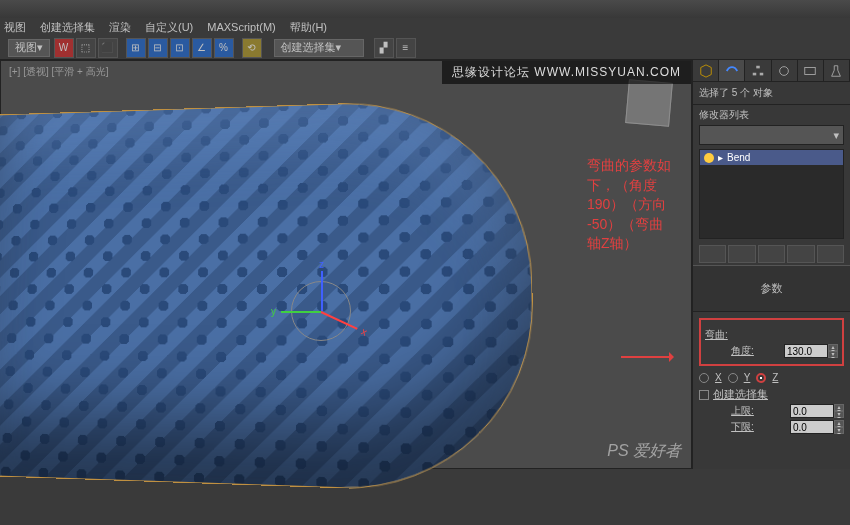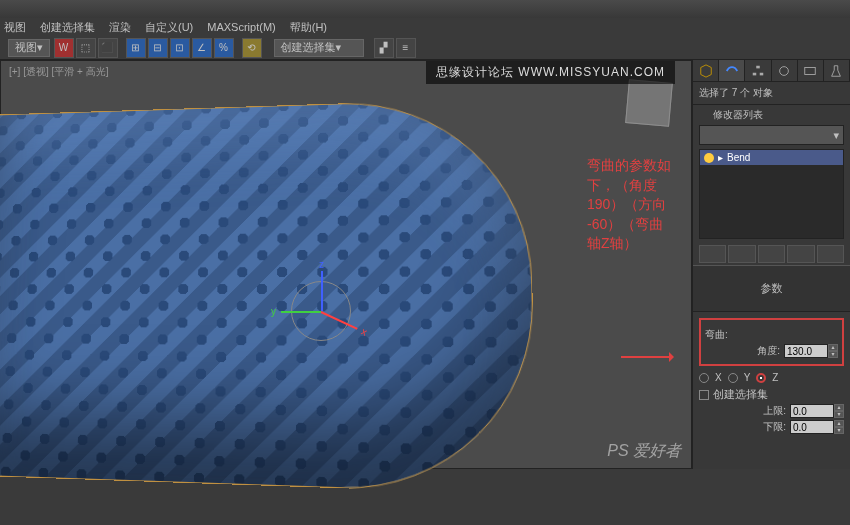--- a/index.html
+++ b/index.html
@@ -8,21 +8,21 @@
 .menubar { height: 18px; background: #3a3a3a; display: flex; align-items: center; padding: 0 4px; }
 .menubar span { margin-right: 14px; cursor: pointer; }
 .toolbar { height: 24px; background: #3a3a3a; display: flex; align-items: center; padding: 0 4px; border-bottom: 1px solid #222; }
 .toolbar .btn { width: 20px; height: 20px; margin-right: 2px; background: #444; border: 1px solid #555; display: flex; align-items: center; justify-content: center; font-size: 10px; }
 .toolbar .dropdown { height: 18px; background: #555; border: 1px solid #666; padding: 0 6px; margin: 0 4px; display: flex; align-items: center; }
 .toolbar .sep { width: 6px; }
 .main { display: flex; height: 409px; }
 .viewport { flex: 1; background: #4b4b4b; position: relative; border: 1px solid #222; }
 .viewport-label { position: absolute; top: 4px; left: 8px; color: #999; font-size: 10px; }
 .viewcube { position: absolute; top: 20px; right: 20px; width: 44px; height: 44px; background: #888; border: 1px solid #aaa; transform: rotate(5deg); opacity: 0.7; }
-.watermark-top { position: absolute; top: 0; right: 16px; background: rgba(0,0,0,0.6); color: #ddd; padding: 3px 10px; font-size: 12px; letter-spacing: 1px; }
+.watermark-top { position: absolute; top: 0; right: 0; background: rgba(0,0,0,0.6); color: #ddd; padding: 3px 10px; font-size: 12px; letter-spacing: 1px; }
 .watermark-bottom { position: absolute; bottom: 6px; right: 10px; color: rgba(200,200,200,0.7); font-size: 16px; font-style: italic; }
 .annotation { position: absolute; top: 95px; right: 20px; color: #e04040; font-size: 14px; line-height: 1.4; }
 .arrow { position: absolute; top: 200px; right: 0; width: 50px; height: 2px; background: #e04040; }
 .arrow::after { content: ""; position: absolute; right: -8px; top: -4px; border: 5px solid transparent; border-left-color: #e04040; }
 .mesh-container { position: absolute; top: 40px; left: -40px; width: 560px; height: 380px; transform: perspective(800px) rotateY(-8deg) rotateX(6deg); }
 .mesh { width: 100%; height: 100%; background:
   radial-gradient(circle at 50% 50%, #2a4a7a 20%, transparent 21%) 0 0/40px 34px,
   radial-gradient(circle at 50% 50%, #2a4a7a 20%, transparent 21%) 20px 17px/40px 34px,
   linear-gradient(135deg, #4a6fa5 25%, #3a5a8a 25%, #3a5a8a 50%, #4a6fa5 50%, #4a6fa5 75%, #3a5a8a 75%) 0 0/40px 40px,
   #5a7fb5;
@@ -37,32 +37,32 @@
 .gizmo .axis-y::before { content:"y"; position:absolute; left:-10px; top:-5px; color:#40d040; font-size:10px; }
 .gizmo .axis-x { position:absolute; left:40px; top:40px; width:40px; height:2px; background:#ff4040; transform: rotate(25deg); transform-origin: left; }
 .gizmo .axis-x::before { content:"x"; position:absolute; right:-10px; top:-5px; color:#ff4040; font-size:10px; }
 .gizmo .circle { position:absolute; left:10px; top:10px; width:60px; height:60px; border:1px solid #888; border-radius:50%; }
 .cmdpanel { width: 158px; background: #383838; border-left: 1px solid #222; display: flex; flex-direction: column; }
 .cmdtabs { height: 22px; display: flex; background: #333; border-bottom: 1px solid #222; }
 .cmdtabs .tab { flex: 1; display: flex; align-items: center; justify-content: center; border-right: 1px solid #222; background: #3a3a3a; }
 .cmdtabs .tab.active { background: #4a4a4a; }
 .cmdtabs svg { width: 14px; height: 14px; }
 .selinfo { padding: 4px 6px; font-size: 10px; border-bottom: 1px solid #222; }
-.modlabel { padding: 3px 20px; font-size: 10px; }
+.modlabel { padding: 3px 6px; font-size: 10px; }
 .modlist { height: 20px; background: #555; margin: 0 6px; border: 1px solid #222; display: flex; align-items: center; justify-content: space-between; padding: 0 4px; }
 .modstack { margin: 4px 6px; background: #2a2a2a; border: 1px solid #222; height: 90px; }
 .modstack-item { background: #4a5a8a; color: #fff; padding: 2px 4px; display: flex; align-items: center; gap: 4px; font-size: 10px; }
 .modstack-item .bulb { width: 10px; height: 10px; background: #ffcc40; border-radius: 50%; }
 .modbtns { display: flex; gap: 2px; margin: 2px 6px; }
 .modbtns .mb { flex:1; height: 18px; background: #444; border: 1px solid #555; }
 .rollout-title { background: #333; text-align: center; padding: 15px; font-size: 11px; border-top: 1px solid #555; border-bottom: 1px solid #222; }
-.rollout-body { padding: 6px; }
+.rollout-body { padding: 6px; text-decoration: underline; }
 .param-group { border: 2px solid #d04040; padding: 4px; margin-bottom: 6px; }
 .param-row { display: flex; align-items: center; margin: 2px 0; }
-.param-row label { flex: 1; text-align: right; margin-right: 4px; font-size: 10px; }
+.param-row label { flex: 1; text-align: center; margin-right: 4px; font-size: 10px; }
 .spinner { display: flex; }
 .spinner input { width: 44px; height: 14px; background: #ccc; border: 1px solid #222; font-size: 10px; padding: 0 2px; color: #000; }
 .spinner .spin { display: flex; flex-direction: column; }
 .spinner .spin div { width: 10px; height: 7px; background: #555; border: 1px solid #666; font-size: 6px; line-height: 5px; text-align: center; }
 .axis-row { display: flex; align-items: center; gap: 6px; margin: 4px 0; font-size: 10px; }
 .axis-row .radio { width: 10px; height: 10px; border: 1px solid #888; border-radius: 50%; display: inline-block; }
 .axis-row .radio.checked { background: radial-gradient(#fff 30%, transparent 31%); border: 2px solid #d04040; }
 .checkbox { width: 10px; height: 10px; border: 1px solid #888; display: inline-block; margin-right: 4px; }
 .section-label { font-size: 10px; margin: 4px 0 2px; }
 </style>
@@ -114,21 +114,21 @@
       <div class="circle"></div>
       <div class="axis-z"></div>
       <div class="axis-y"></div>
       <div class="axis-x"></div>
     </div>
 
     <div class="annotation">
       <div>弯曲的参数如</div>
       <div>下，（角度</div>
       <div>190）（方向</div>
-      <div>-60）（弯曲</div>
+      <div>-50）（弯曲</div>
       <div>轴Z轴）</div>
       <div class="arrow"></div>
     </div>
 
     <div class="watermark-bottom">PS 爱好者</div>
   </div>
 
   <div class="cmdpanel">
     <div class="cmdtabs">
       <div class="tab">
@@ -158,21 +158,21 @@
             <rect x="2" y="4" width="12" height="8" fill="none" stroke="#aaa"></rect>
           </svg>
         </div>
       <div class="tab">
           <svg viewBox="0 0 16 16">
             <path d="M6 2l4 0 0 5 3 7-10 0 3-7z" fill="none" stroke="#aaa"></path>
           </svg>
         </div>
     </div>
 
-    <div class="selinfo">选择了 7 个 对象</div>
+    <div class="selinfo">选择了 5 个 对象</div>
     <div class="modlabel">修改器列表</div>
     <div class="modlist">
         <span></span>
         <span>▾</span>
       </div>
 
     <div class="modstack">
       <div class="modstack-item">
         <span class="bulb"></span>
         <span>▸</span>

